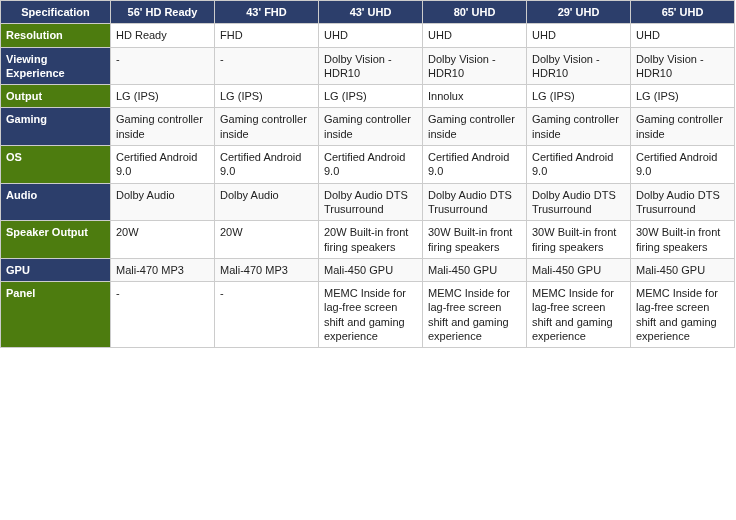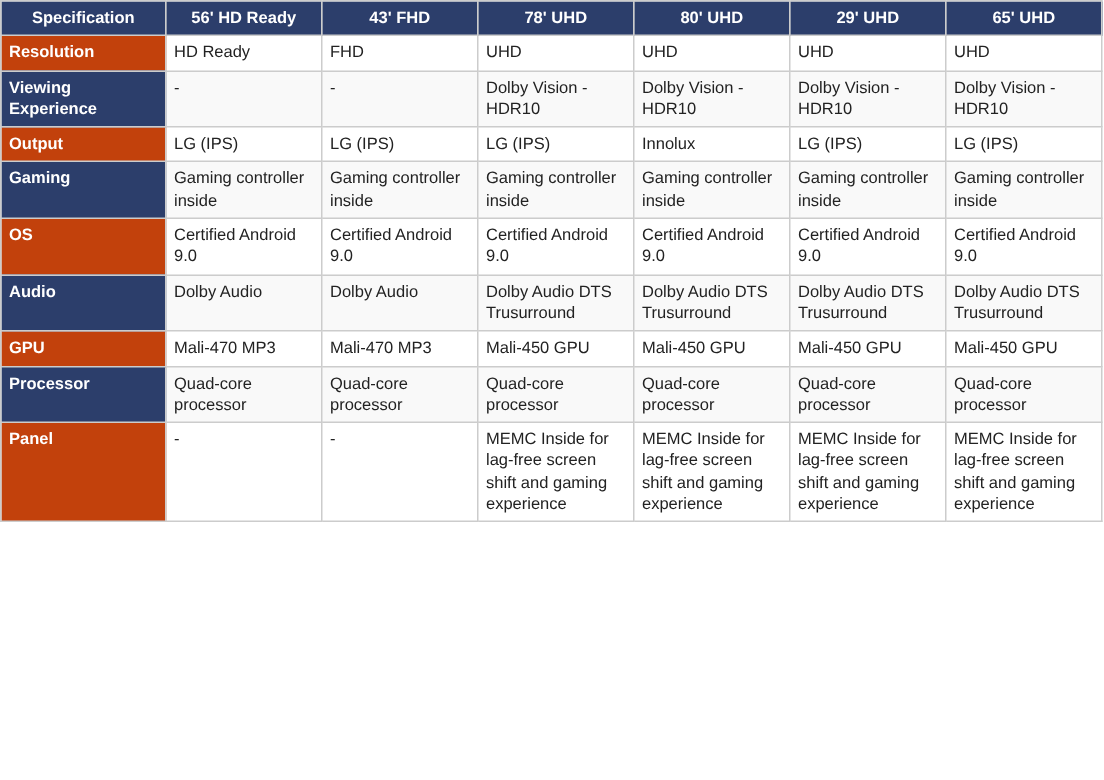--- a/index.html
+++ b/index.html
@@ -21,21 +21,21 @@
       line-height: 1.3;
     }
     thead tr th {
       background-color: #2c3e6b;
       color: #fff;
       font-weight: bold;
       text-align: center;
       font-size: 11px;
     }
     tbody tr td:first-child {
-      background-color: #c2410c;
+      background-color: #4d7c0f;
       color: #fff;
       font-weight: bold;
       font-size: 11px;
     }
     tbody tr td {
       background-color: #fff;
       color: #222;
       font-size: 11px;
     }
     tbody tr:nth-child(even) td {
@@ -58,21 +58,21 @@
     <col class="data-col">
     <col class="data-col">
     <col class="data-col">
     <col class="data-col">
   </colgroup>
   <thead>
     <tr>
     <th>Specification</th>
         <th>56' HD Ready</th>
         <th>43' FHD</th>
-        <th>78' UHD</th>
+        <th>43' UHD</th>
         <th>80' UHD</th>
         <th>29' UHD</th>
         <th>65' UHD</th>
       </tr>
   </thead>
   <tbody>
   <tr>
         <td>Resolution</td>
         <td>HD Ready</td>
         <td>FHD</td>
@@ -120,36 +120,36 @@
       <tr>
         <td>Audio</td>
         <td>Dolby Audio</td>
         <td>Dolby Audio</td>
         <td>Dolby Audio DTS Trusurround</td>
         <td>Dolby Audio DTS Trusurround</td>
         <td>Dolby Audio DTS Trusurround</td>
         <td>Dolby Audio DTS Trusurround</td>
       </tr>
       <tr>
+        <td>Speaker Output</td>
+        <td>20W</td>
+        <td>20W</td>
+        <td>20W Built-in front firing speakers</td>
+        <td>30W Built-in front firing speakers</td>
+        <td>30W Built-in front firing speakers</td>
+        <td>30W Built-in front firing speakers</td>
+      </tr>
+      <tr>
         <td>GPU</td>
         <td>Mali-470 MP3</td>
         <td>Mali-470 MP3</td>
         <td>Mali-450 GPU</td>
         <td>Mali-450 GPU</td>
         <td>Mali-450 GPU</td>
         <td>Mali-450 GPU</td>
-      </tr>
-      <tr>
-        <td>Processor</td>
-        <td>Quad-core processor</td>
-        <td>Quad-core processor</td>
-        <td>Quad-core processor</td>
-        <td>Quad-core processor</td>
-        <td>Quad-core processor</td>
-        <td>Quad-core processor</td>
       </tr>
       <tr>
         <td>Panel</td>
         <td>-</td>
         <td>-</td>
         <td>MEMC Inside for lag-free screen shift and gaming experience</td>
         <td>MEMC Inside for lag-free screen shift and gaming experience</td>
         <td>MEMC Inside for lag-free screen shift and gaming experience</td>
         <td>MEMC Inside for lag-free screen shift and gaming experience</td>
       </tr>

